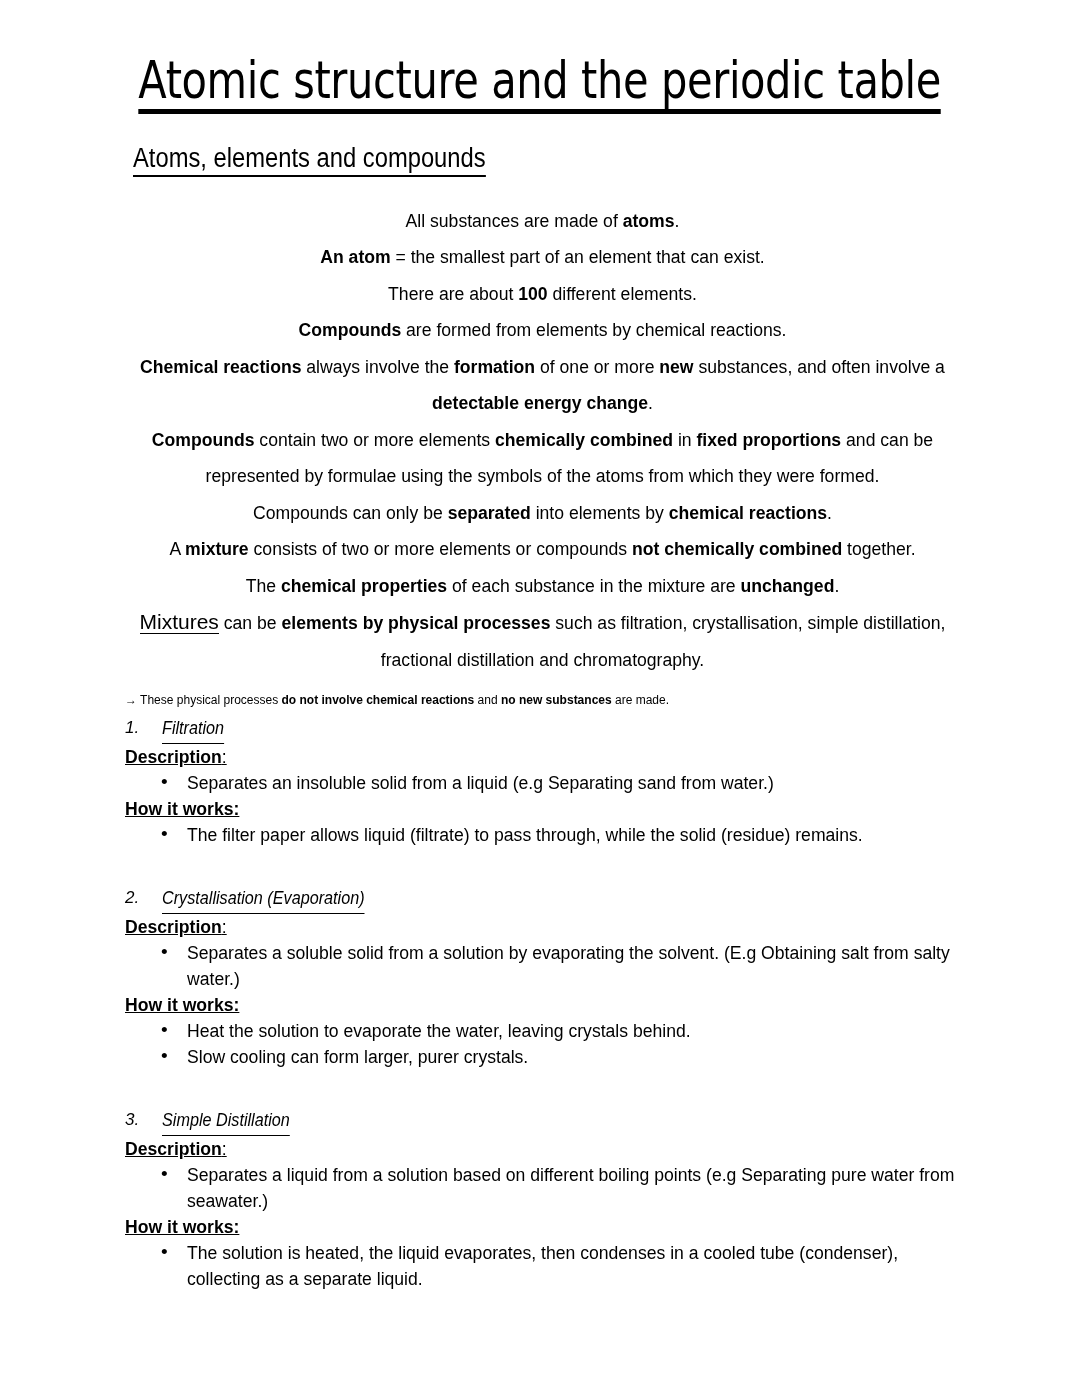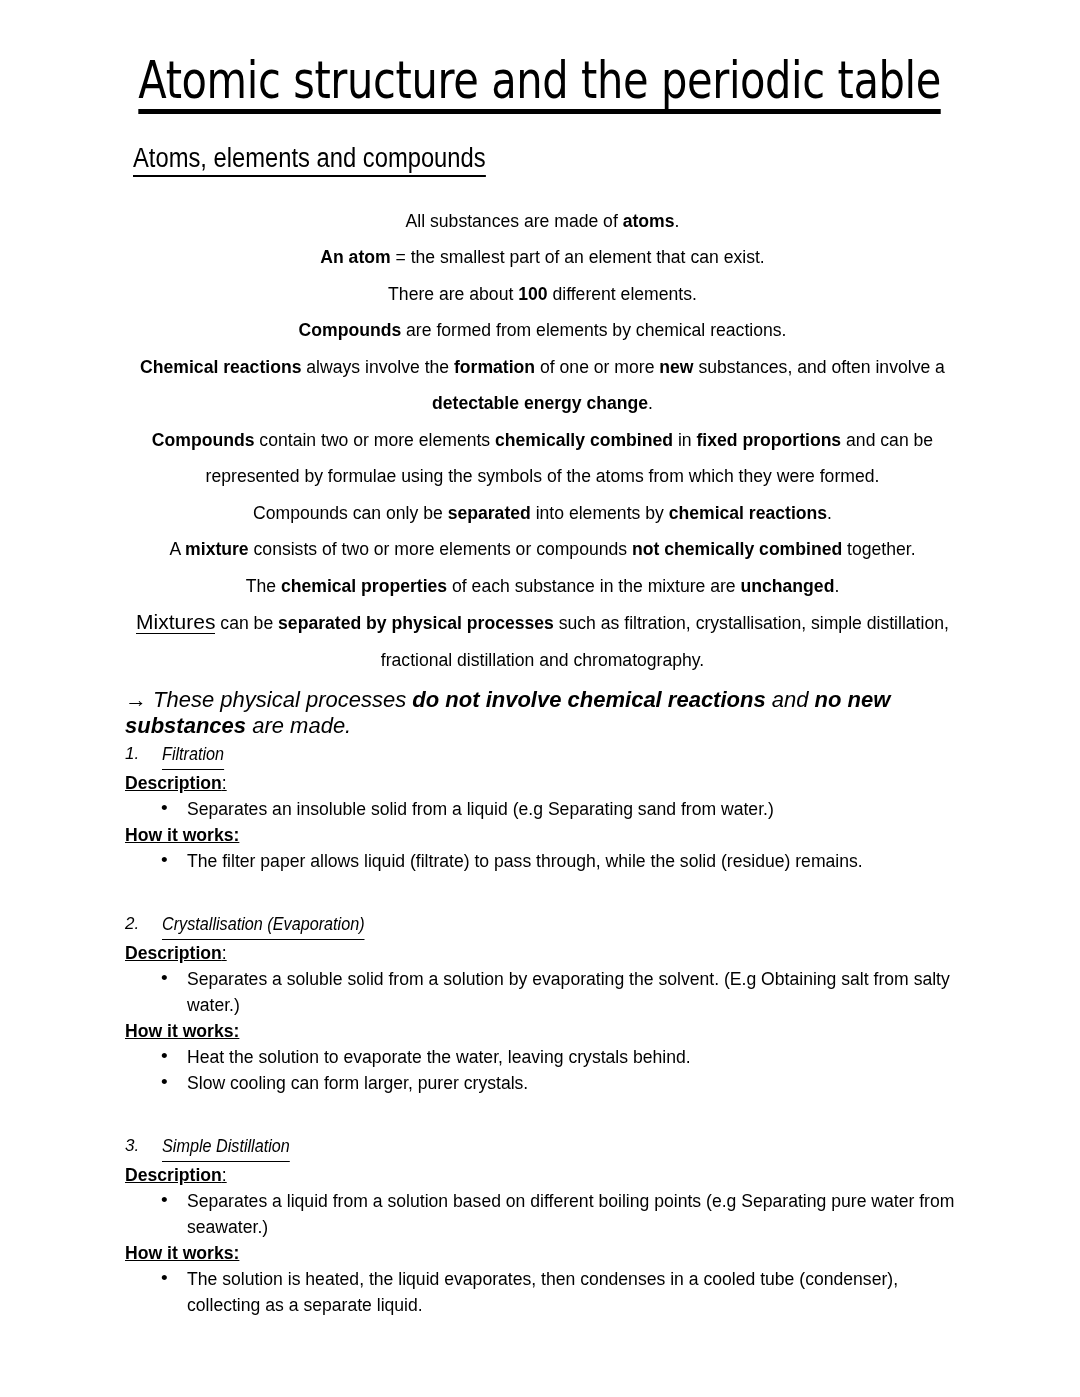--- a/index.html
+++ b/index.html
@@ -75,24 +75,23 @@
   p.para b, p.para strong { font-weight: 700; }
 
   .mix-line { margin-top: 8px; }
   .mix-word {
     font-size: 21px;
     border-bottom: 1.6px solid #000;
     padding-bottom: 0px;
   }
   .arrow-line {
     margin: 0;
-    font-size: 22px;
+    font-size: 12px;
     line-height: 26px;
     padding-top: 9px;
-    font-style: italic;
   }
 
   
   .sections { padding: 0 120px 0 125px; }
   .num-item {
     margin: 0;
     padding-left: 37px;
     font-size: 18px;
     line-height: 30px;
     font-style: italic;
@@ -166,21 +165,21 @@
         <p class="para"><span>There are about </span><b>100</b><span> different elements.</span></p>
         <p class="para"><b>Compounds</b><span> are formed from elements by chemical reactions.</span></p>
         <p class="para"><b>Chemical reactions</b><span> always involve the </span><b>formation</b><span> of one or more </span><b>new</b><span> substances, and often involve a </span><b>detectable energy change</b><span>.</span></p>
         <p class="para"><b>Compounds</b><span> contain two or more elements </span><b>chemically combined</b><span> in </span><b>fixed proportions</b><span> and can be represented by formulae using the symbols of the atoms from which they were formed.</span></p>
         <p class="para"><span>Compounds can only be </span><b>separated</b><span> into elements by </span><b>chemical reactions</b><span>.</span></p>
         <p class="para"><span>A </span><b>mixture</b><span> consists of two or more elements or compounds </span><b>not chemically combined</b><span> together.</span></p>
         <p class="para"><span>The </span><b>chemical properties</b><span> of each substance in the mixture are </span><b>unchanged</b><span>.</span></p>
       </div>
 
     <p class="para mix-line">
-      <span class="mix-word">Mixtures</span><span><span> can be </span><b>separated by physical processes</b><span> such as filtration, crystallisation, simple distillation, fractional distillation and chromatography.</span></span>
+      <span class="mix-word">Mixtures</span><span><span> can be </span><b>elements by physical processes</b><span> such as filtration, crystallisation, simple distillation, fractional distillation and chromatography.</span></span>
     </p>
 
     <p class="arrow-line">
       <span>→</span><span><span> These physical processes </span><b>do not involve chemical reactions</b><span> and </span><b>no new substances</b><span> are made.</span></span>
     </p>
   </div>
 
   <div class="sections">
     <div>
         <p class="num-item"><span class="num">1.</span><span class="nm">Filtration</span></p>

